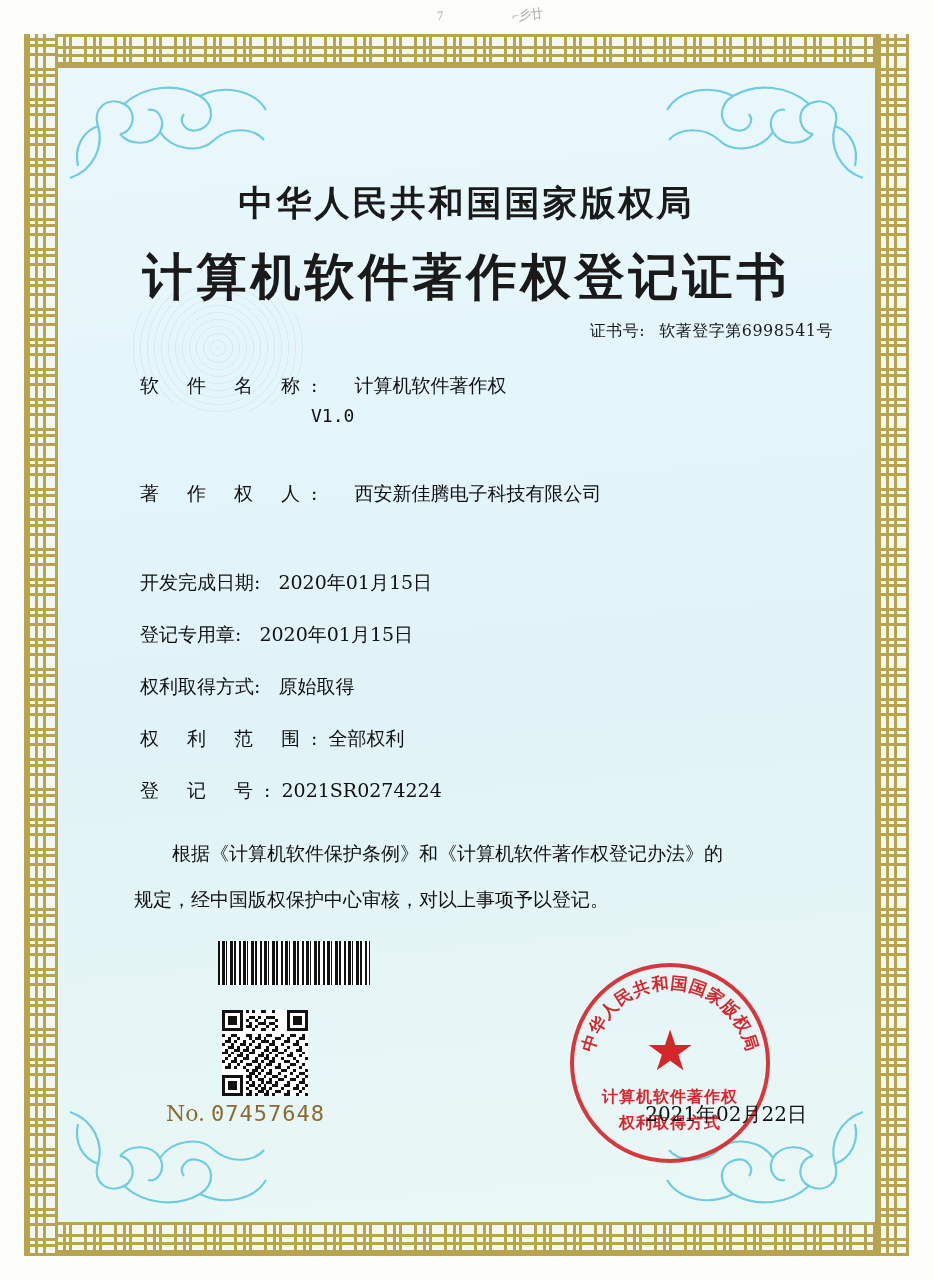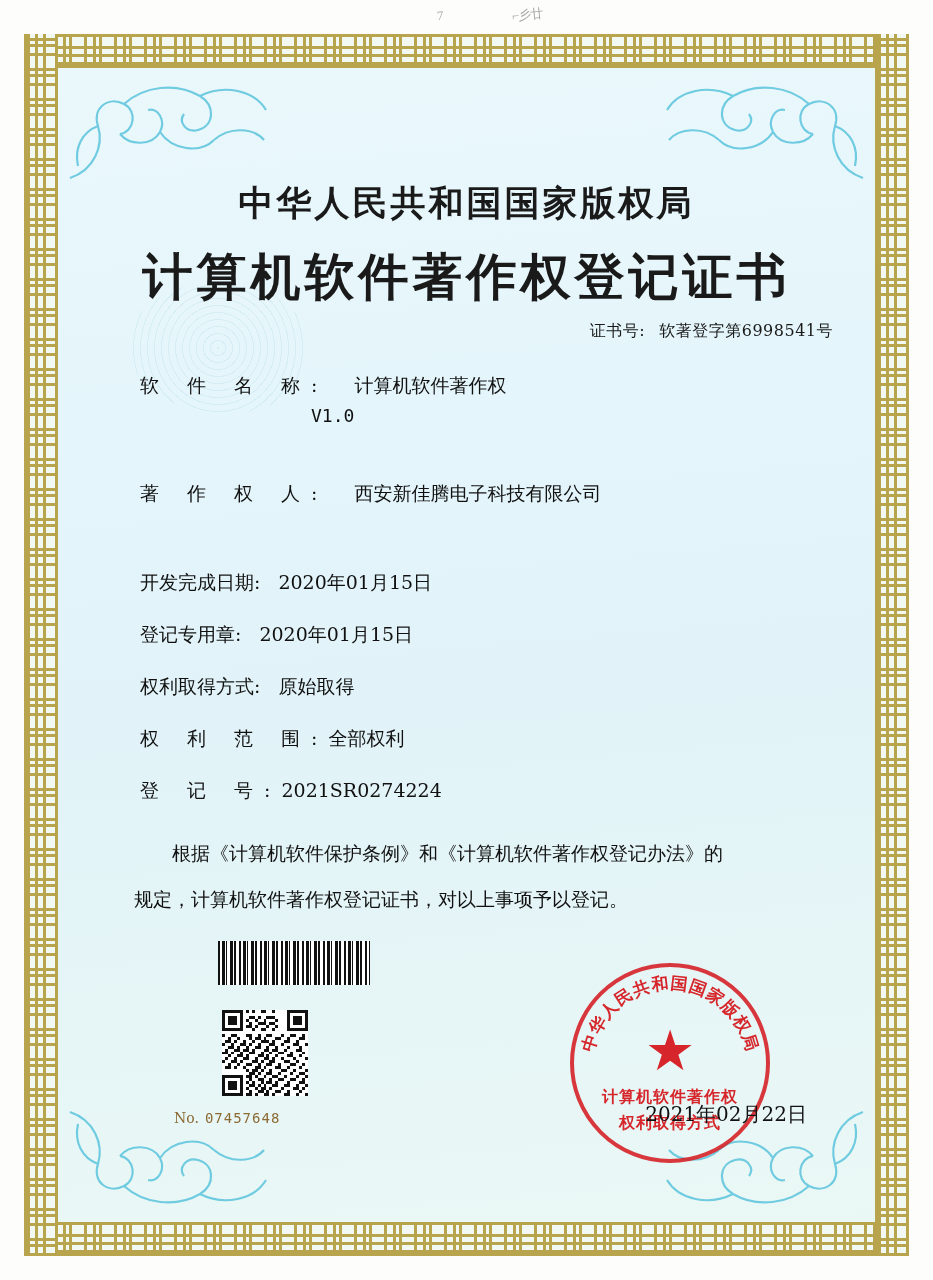--- a/index.html
+++ b/index.html
@@ -260,23 +260,23 @@
     font-size: 16px;
     font-weight: bold;
     letter-spacing: 1px;
   }
   #seal .l1 { top: 124px; }
   #seal .l2 { top: 150px; }
 
   
   #serial {
     position: absolute;
-    left: 116px;
+    left: 108px;
     bottom: 96px;
-    font-size: 14px;
+    font-size: 22px;
     color: #8b6a33;
     font-family: "DejaVu Sans Mono", monospace;
     letter-spacing: 1px;
   }
   #serial .no { font-family: "DejaVu Serif", serif; letter-spacing: 0; margin-right: 6px;}
   #issue-date {
     position: absolute;
     right: 68px;
     bottom: 94px;
     font-size: 20px;
@@ -375,21 +375,21 @@
       </div>
       <div class="row" id="row-acq">
         <span class="lbl">权利取得方式:</span><span class="val2">原始取得</span>
       </div>
       <div class="row" id="row-reg">
         <span class="lbl lbl-sp">登 记 号:</span><span class="val">2021SR0274224</span>
       </div>
 
       <div id="statement">
         <div><span class="indent"></span><span>根据《计算机软件保护条例》和《计算机软件著作权登记办法》的</span></div>
-        <div>规定，计算机软件著作权登记证书，对以上事项予以登记。</div>
+        <div>规定，经中国版权保护中心审核，对以上事项予以登记。</div>
       </div>
 
       <div id="barcode"></div>
 
       <svg id="qrcode" viewBox="0 0 29 29" shape-rendering="crispEdges">
         <rect width="29" height="29" fill="#ffffff"></rect>
         <g fill="#111111">
           <rect x="0" y="0" width="7" height="1"></rect>
             <rect x="0" y="6" width="7" height="1"></rect>
           <rect x="0" y="0" width="1" height="7"></rect>

